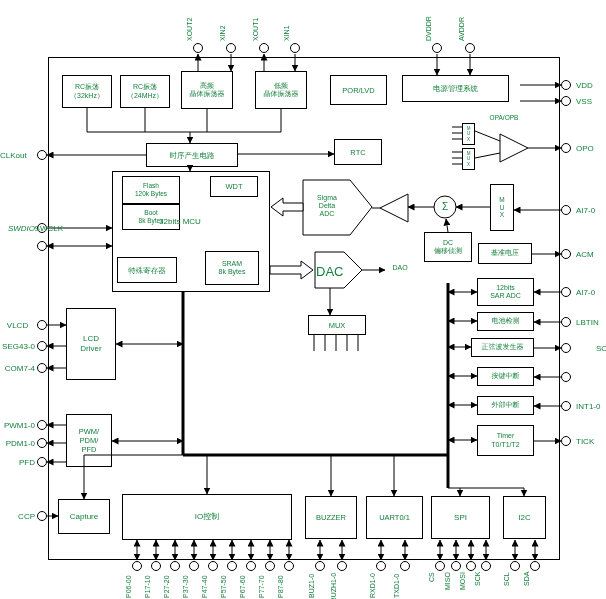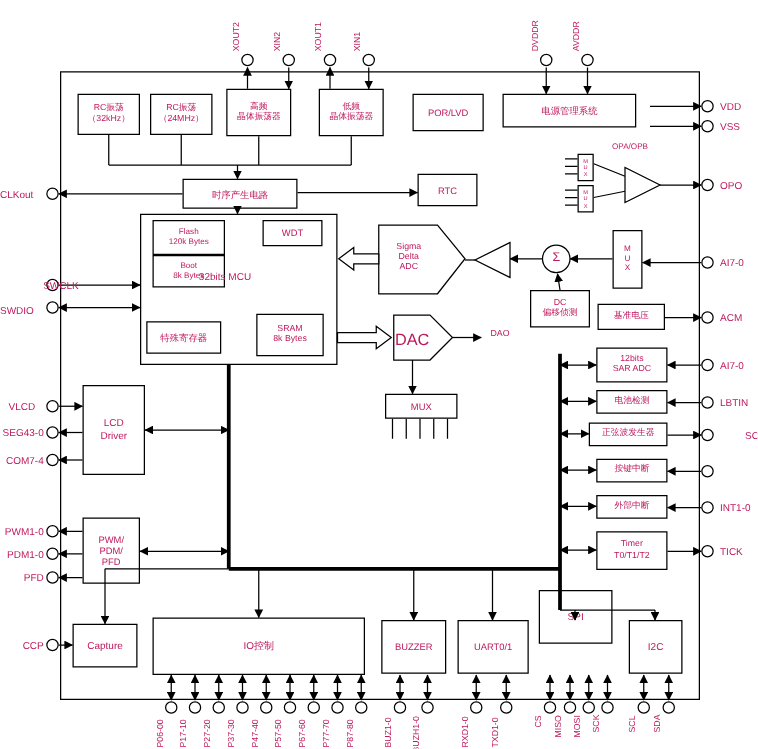--- a/index.html
+++ b/index.html
@@ -1,17 +1,17 @@
 <!DOCTYPE html>
 <html><head>
 <meta charset="utf-8">
 <style>
   html,body{margin:0;padding:0;background:#fff;}
   #stage{position:relative;width:606px;height:599px;background:#ffffff;
-         font-family:"Liberation Sans",sans-serif;color:#be185d;overflow:hidden;}
+         font-family:"Liberation Sans",sans-serif;color:#15803d;overflow:hidden;}
   .chip{position:absolute;border:1.5px solid #000;background:#fff;box-sizing:border-box;z-index:1;}
   #wires{position:absolute;left:0;top:0;z-index:3;}
   .block{position:absolute;border:1px solid #000;background:#fff;box-sizing:border-box;
          display:flex;align-items:center;justify-content:center;text-align:center;
          white-space:pre-line;line-height:1.2;z-index:2;}
   .pin{position:absolute;width:10px;height:10px;border:1px solid #000;border-radius:50%;
        background:#fff;box-sizing:border-box;z-index:4;}
   .plabel{position:absolute;font-size:8px;z-index:5;white-space:nowrap;line-height:9px;}
   .vlabel{position:absolute;font-size:7px;transform-origin:0 100%;transform:rotate(-90deg);
           white-space:nowrap;z-index:5;height:9px;line-height:9px;}
@@ -172,21 +172,21 @@
 T0/T1/T2</div>
       <div class="block" style="left: 66px; top: 308px; width: 50px; height: 72px; font-size: 8px;">LCD
 Driver</div>
       <div class="block" style="left: 66px; top: 414px; width: 46px; height: 53px; font-size: 7.5px;">PWM/
 PDM/
 PFD</div>
       <div class="block" style="left: 58px; top: 499px; width: 52px; height: 35px; font-size: 8px;">Capture</div>
       <div class="block" style="left: 122px; top: 494px; width: 170px; height: 46px; font-size: 8px;">IO控制</div>
       <div class="block" style="left: 305px; top: 496px; width: 52px; height: 43px; font-size: 7.5px;">BUZZER</div>
       <div class="block" style="left: 366px; top: 496px; width: 57px; height: 43px; font-size: 7.5px;">UART0/1</div>
-      <div class="block" style="left: 431px; top: 472px; width: 59px; height: 43px; font-size: 8px;">SPI</div>
+      <div class="block" style="left: 431px; top: 496px; width: 59px; height: 43px; font-size: 8px;">SPI</div>
       <div class="block" style="left: 503px; top: 496px; width: 43px; height: 43px; font-size: 8px;">I2C</div>
       <div class="block" style="left: 462px; top: 123px; width: 13px; height: 22px; font-size: 4.5px;">M
 U
 X</div>
       <div class="block" style="left: 462px; top: 148px; width: 13px; height: 22px; font-size: 4.5px;">M
 U
 X</div>
     </div>
   <div id="pins-layer">
       <div class="pin" style="left: 193px; top: 43px;"></div>
@@ -237,21 +237,21 @@
       <span class="vlabel" style="left: 481.5px; top: 577px;">SCK</span>
       <div class="pin" style="left: 510px; top: 561px;"></div>
       <span class="vlabel" style="left: 510.5px; top: 577px;">SCL</span>
       <div class="pin" style="left: 530px; top: 561px;"></div>
       <span class="vlabel" style="left: 530.5px; top: 577px;">SDA</span>
       <div class="pin" style="left: 37px; top: 150px;"></div>
       <span class="plabel" style="left: 0px; top: 150.5px; width: 24px; text-align: right;">CLKout</span>
       <div class="pin" style="left: 37px; top: 223px;"></div>
       <span class="plabel" style="left: 0px; top: 223.5px; width: 35px; text-align: right; margin-left: 28px;">SWCLK</span>
       <div class="pin" style="left: 37px; top: 241px;"></div>
-      <span class="plabel" style="left: 0px; top: 244px; width: 35px; ">SWDIO</span>
+      <span class="plabel" style="left: 0px; top: 224px; width: 35px; text-align: right; font-style: italic;">SWDIO</span>
       <div class="pin" style="left: 37px; top: 320px;"></div>
       <span class="plabel" style="left: 0px; top: 320.5px; width: 35px; text-align: center;">VLCD</span>
       <div class="pin" style="left: 37px; top: 341px;"></div>
       <span class="plabel" style="left: 0px; top: 341.5px; width: 35px; text-align: right;">SEG43-0</span>
       <div class="pin" style="left: 37px; top: 363px;"></div>
       <span class="plabel" style="left: 0px; top: 363.5px; width: 35px; text-align: right;">COM7-4</span>
       <div class="pin" style="left: 37px; top: 420px;"></div>
       <span class="plabel" style="left: 0px; top: 420.5px; width: 35px; text-align: right;">PWM1-0</span>
       <div class="pin" style="left: 37px; top: 438px;"></div>
       <span class="plabel" style="left: 0px; top: 438.5px; width: 35px; text-align: right;">PDM1-0</span>

